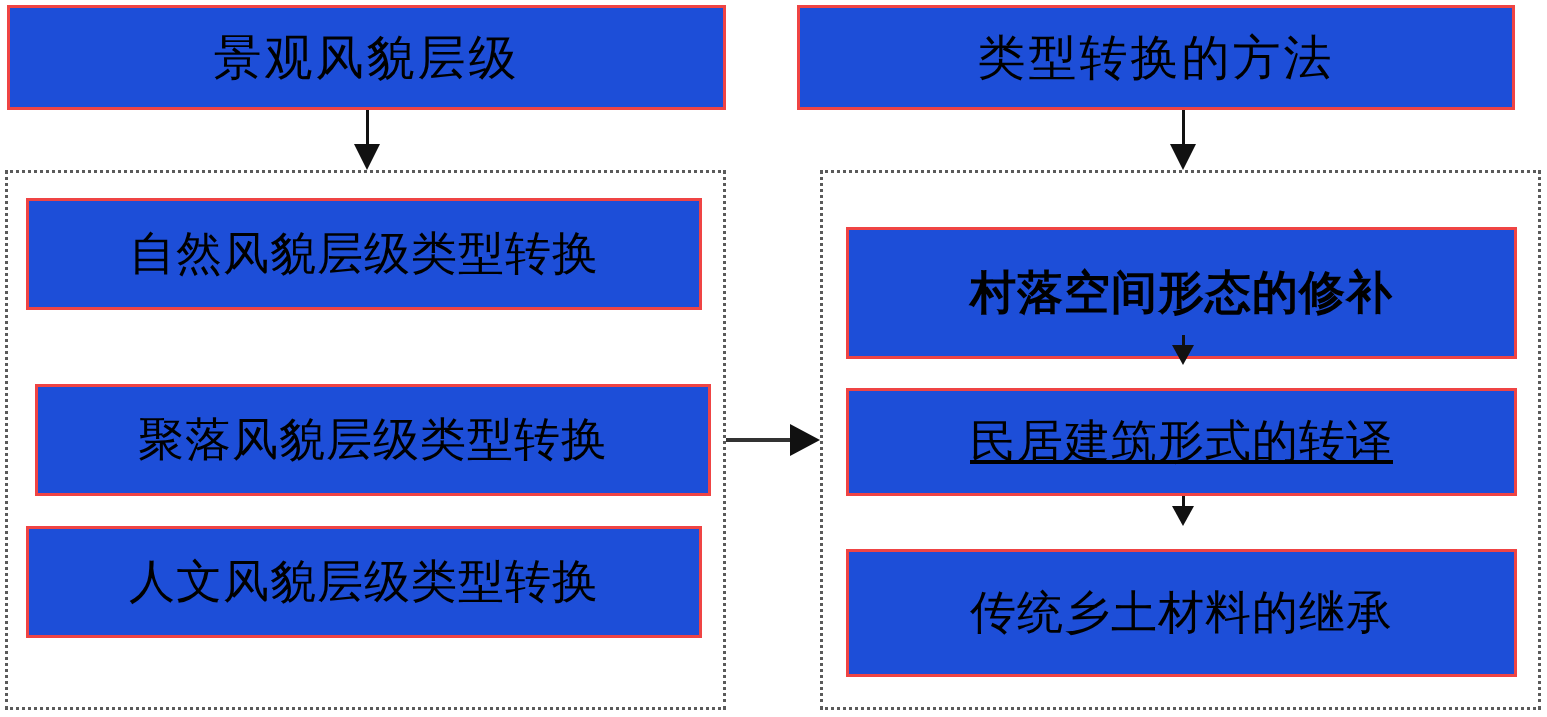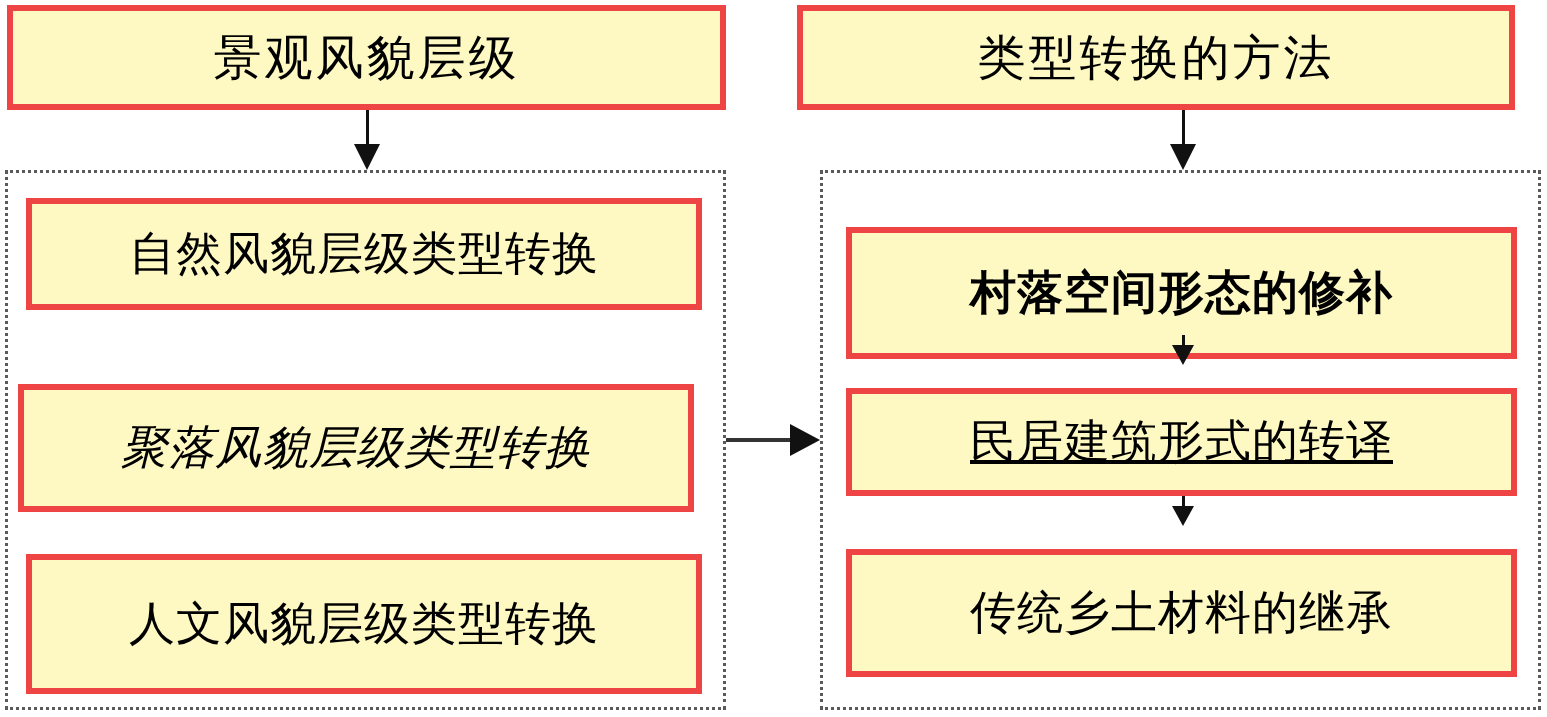--- a/index.html
+++ b/index.html
@@ -15,22 +15,22 @@
     width: 1547px;
     height: 717px;
     background: #ffffff;
     overflow: hidden;
   }
 
   
   .box {
     position: absolute;
     box-sizing: border-box;
-    background: #fef9c3;
-    border: 6px solid #ef4444;
+    background: #1d4ed8;
+    border: 3px solid #ef4444;
     display: flex;
     align-items: center;
     justify-content: center;
   }
   .box .label {
     font-family: "DejaVu Serif", "Liberation Serif", serif;
     color: #000000;
     white-space: nowrap;
     letter-spacing: 2px;
   }
@@ -96,25 +96,25 @@
 
   <div class="v-line" style="left:366px; top:110px; height:40px;"></div>
   <div class="arrow-down" style="left:354px; top:144px;"></div>
 
   <div class="group" style="left:5px; top:170px; width:721px; height:540px;"></div>
 
   <div class="box item-box" style="left:26px; top:198px; width:676px; height:112px;">
     <span class="label">自然风貌层级类型转换</span>
   </div>
 
-  <div class="box item-box" style="left:18px; top:384px; width:676px; height:128px;font-style:italic;">
+  <div class="box item-box" style="left:35px; top:384px; width:676px; height:112px;">
     <span class="label">聚落风貌层级类型转换</span>
   </div>
 
-  <div class="box item-box" style="left:26px; top:554px; width:676px; height:140px;">
+  <div class="box item-box" style="left:26px; top:526px; width:676px; height:112px;">
     <span class="label">人文风貌层级类型转换</span>
   </div>
 
   <div class="h-line" style="left:726px; top:438px; width:70px;"></div>
   <div class="arrow-right" style="left:790px; top:424px;"></div>
 
   <div class="box title-box" style="left:797px; top:5px; width:718px; height:105px;">
     <span class="label">类型转换的方法</span>
   </div>
 

